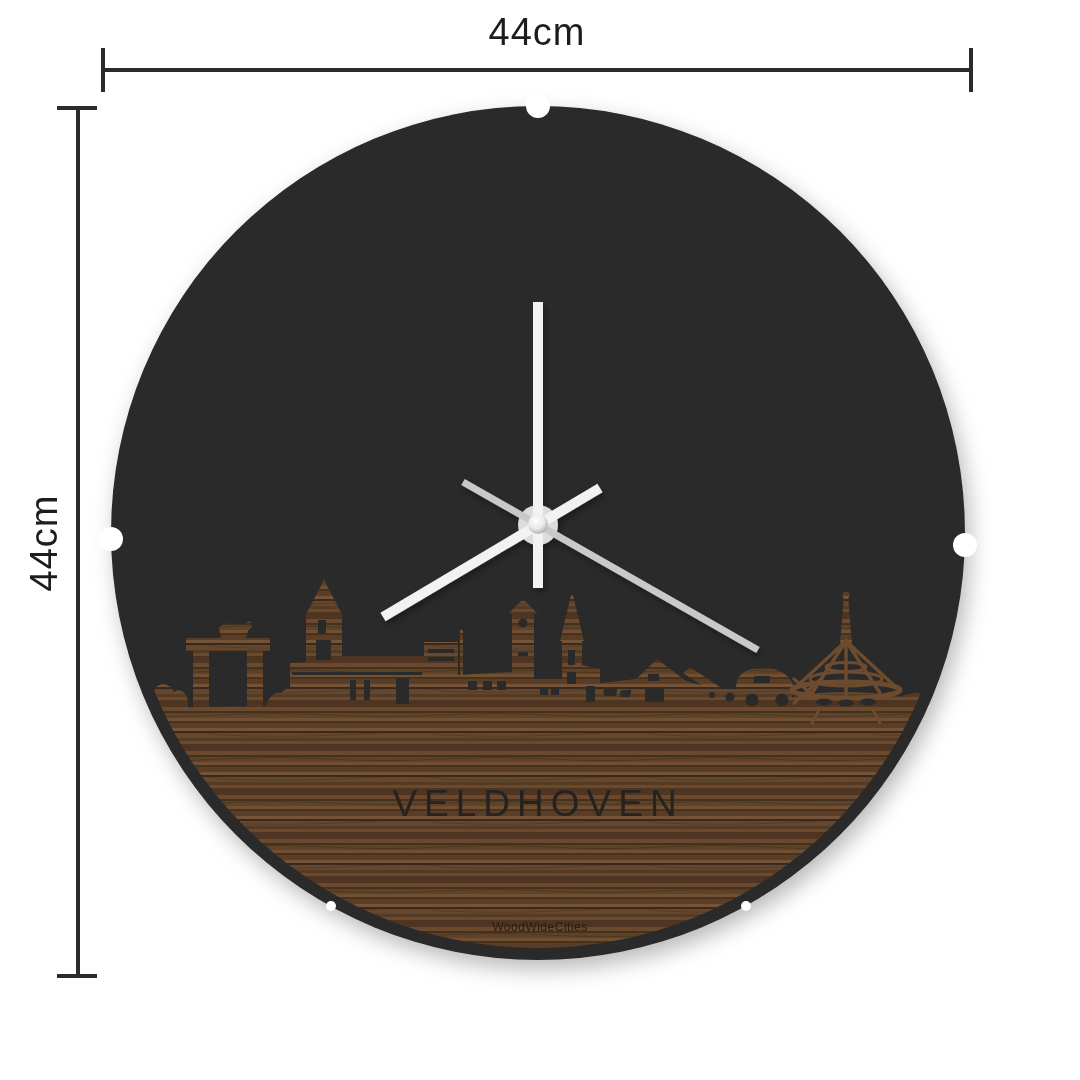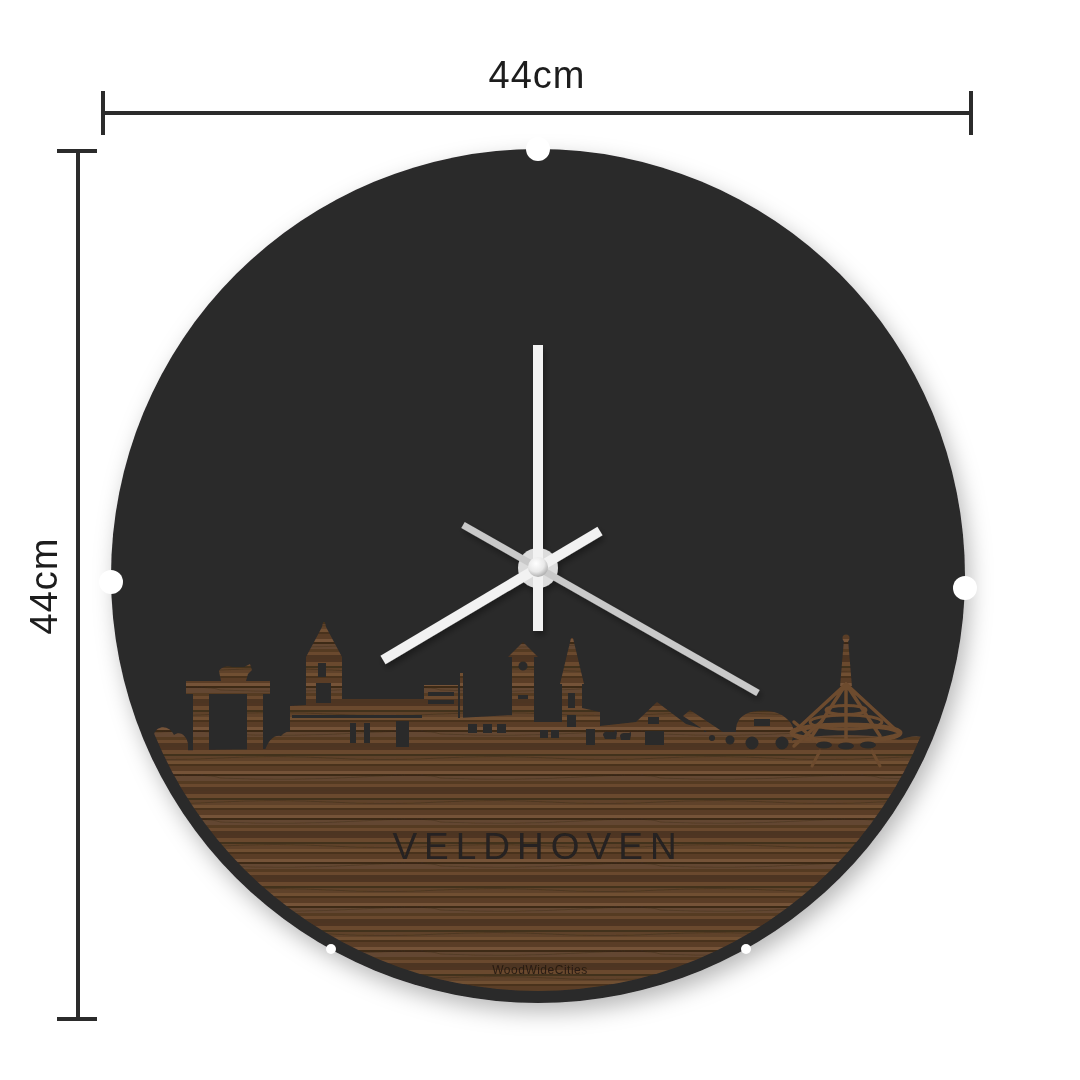--- a/index.html
+++ b/index.html
@@ -1,18 +1,18 @@
 <!DOCTYPE html>
 <html><head>
 <meta charset="utf-8">
 <style>
   html,body{margin:0;padding:0;background:#fff;}
   body{width:1080px;height:1080px;position:relative;overflow:hidden;
        font-family:"Liberation Sans", sans-serif;}
-  .stage{position:absolute;inset:0;margin-top:43px;}
+  .stage{position:absolute;inset:0;}
   
   .dim-label{position:absolute;color:#1d1d1d;font-size:38px;line-height:44px;
              text-align:center;letter-spacing:1px;}
   .dim-line-h{position:absolute;left:103px;top:68px;width:868px;height:4px;background:#2b2b2b;}
   .dim-tick-v{position:absolute;width:4px;height:44px;background:#2b2b2b;top:48px;}
   .dim-line-v{position:absolute;left:76px;top:108px;width:4px;height:868px;background:#2b2b2b;}
   .dim-tick-h{position:absolute;height:4px;width:40px;background:#2b2b2b;left:57px;}
   #dim-width-label{left:103px;width:868px;top:10px;}
   #dim-height-label{left:-56px;top:521px;width:200px;height:44px;transform:rotate(-90deg);}
   svg{position:absolute;inset:0;}

